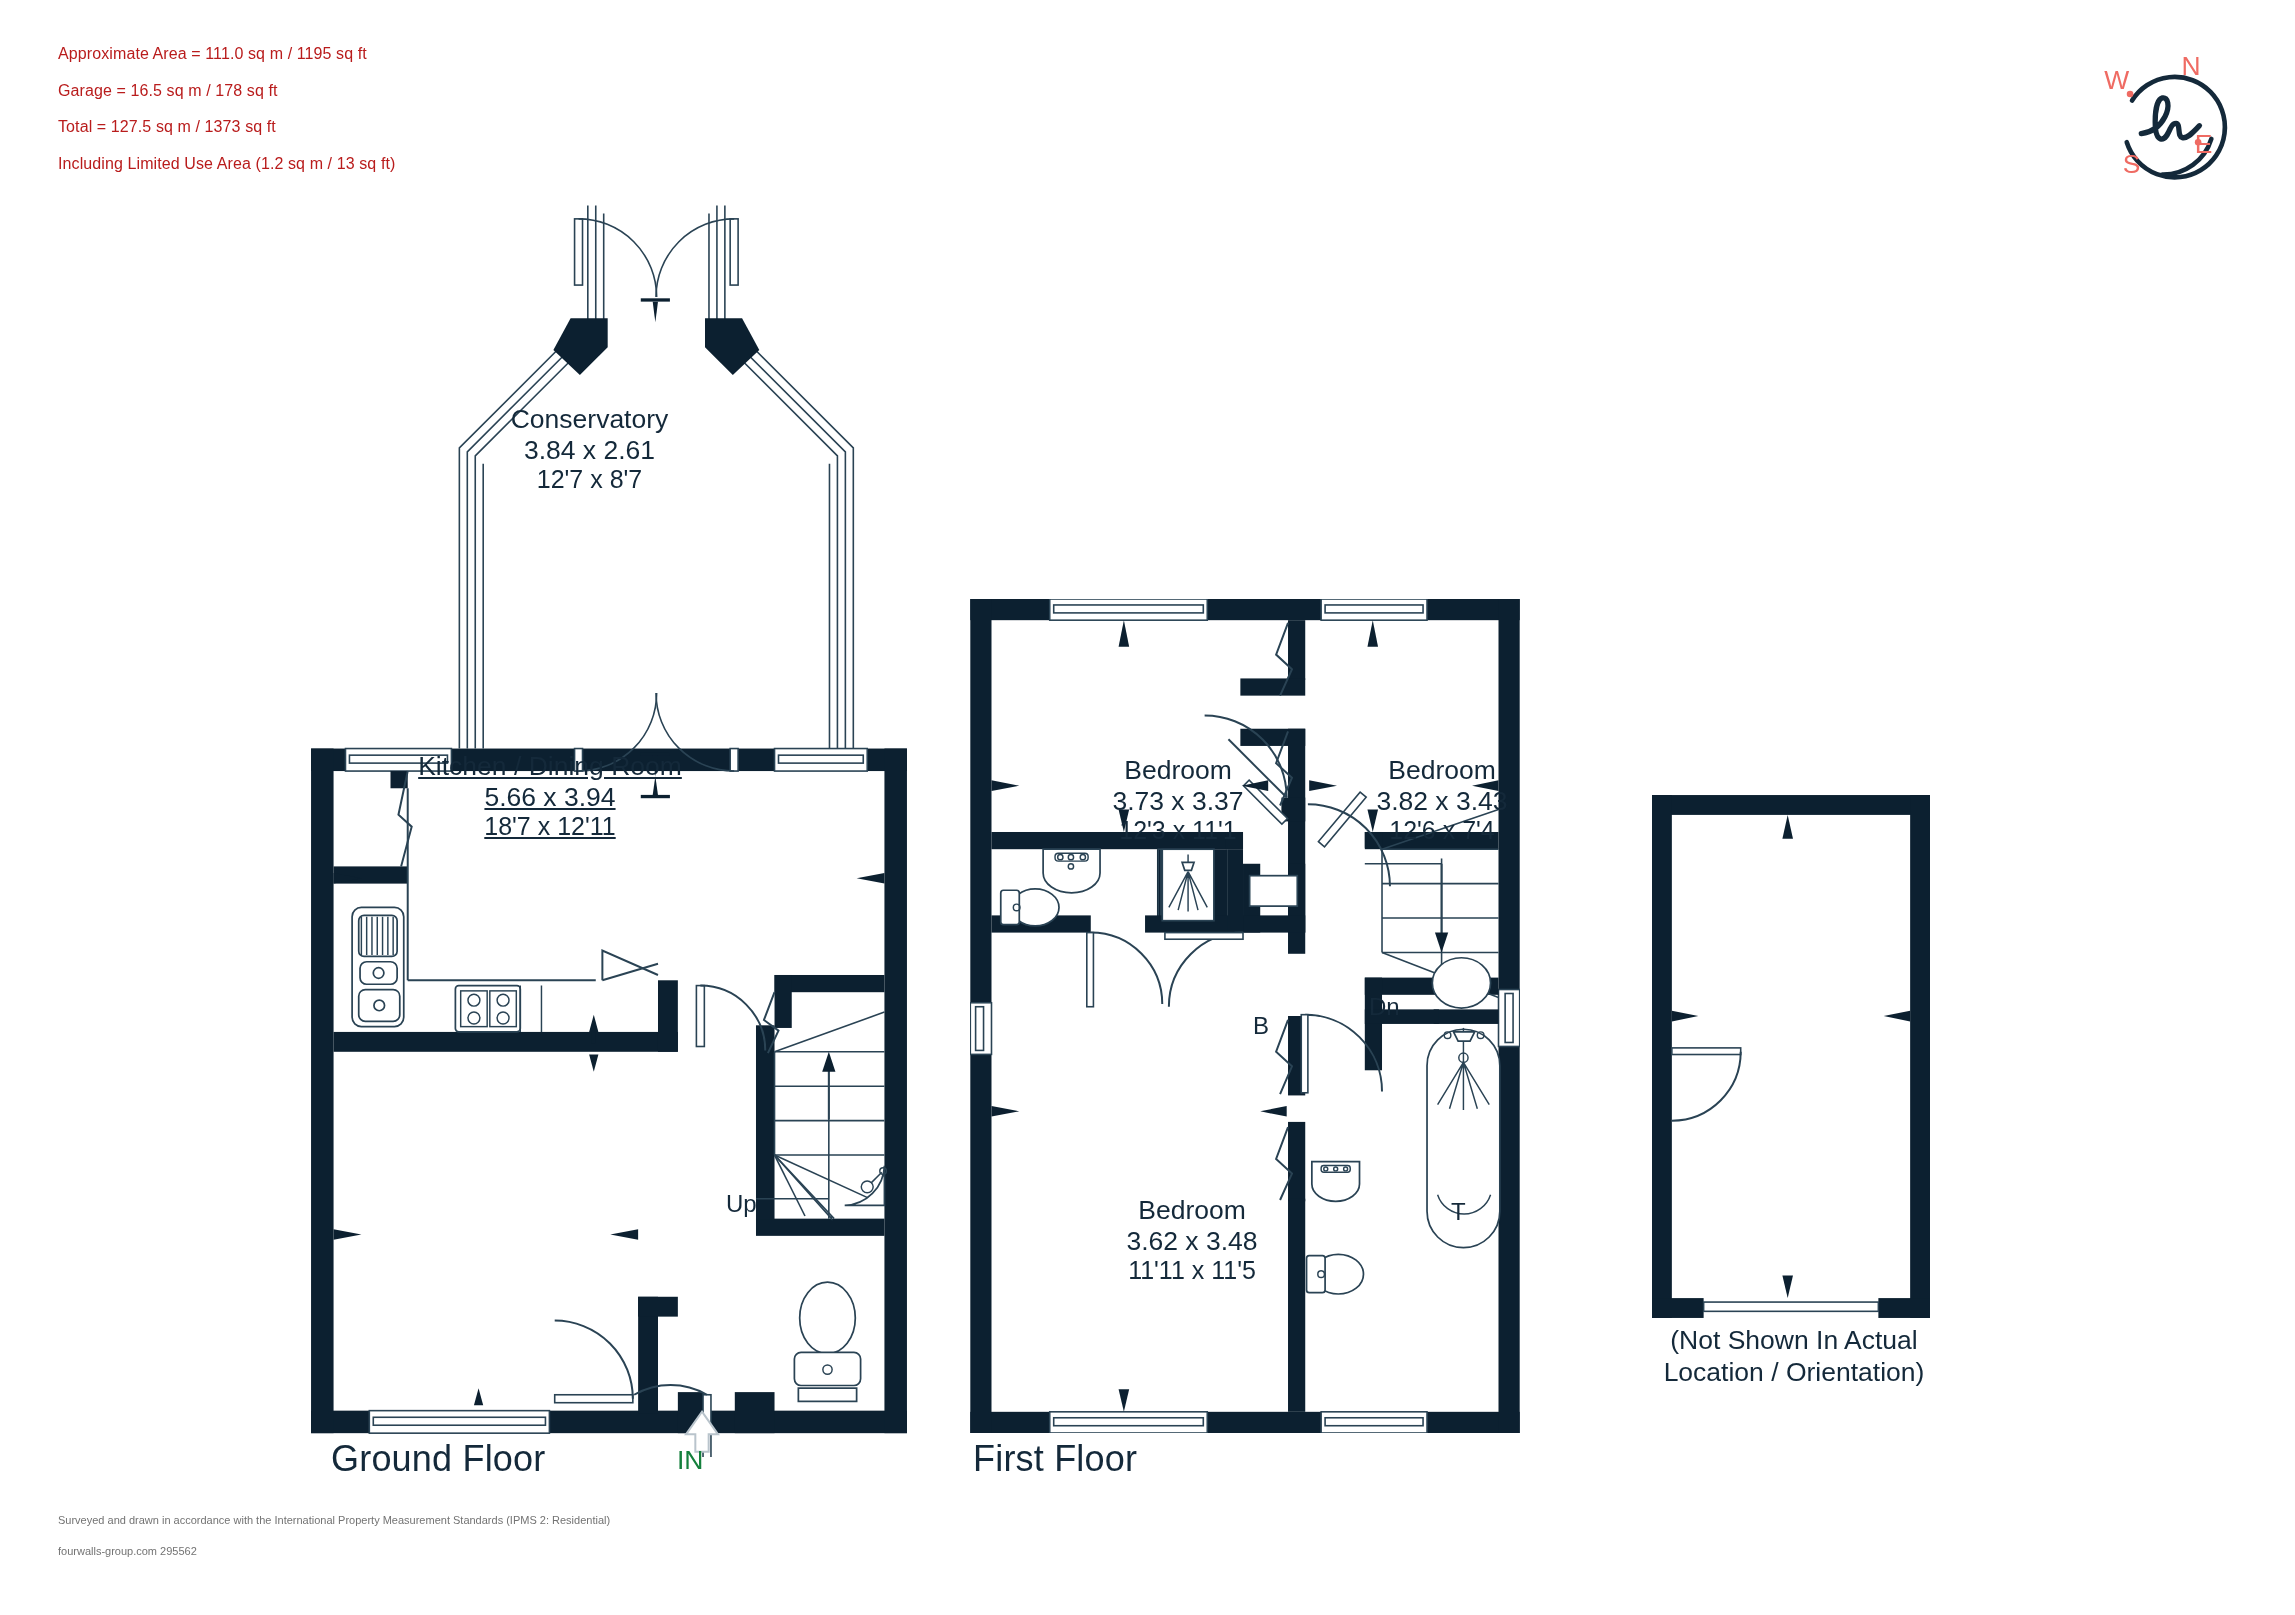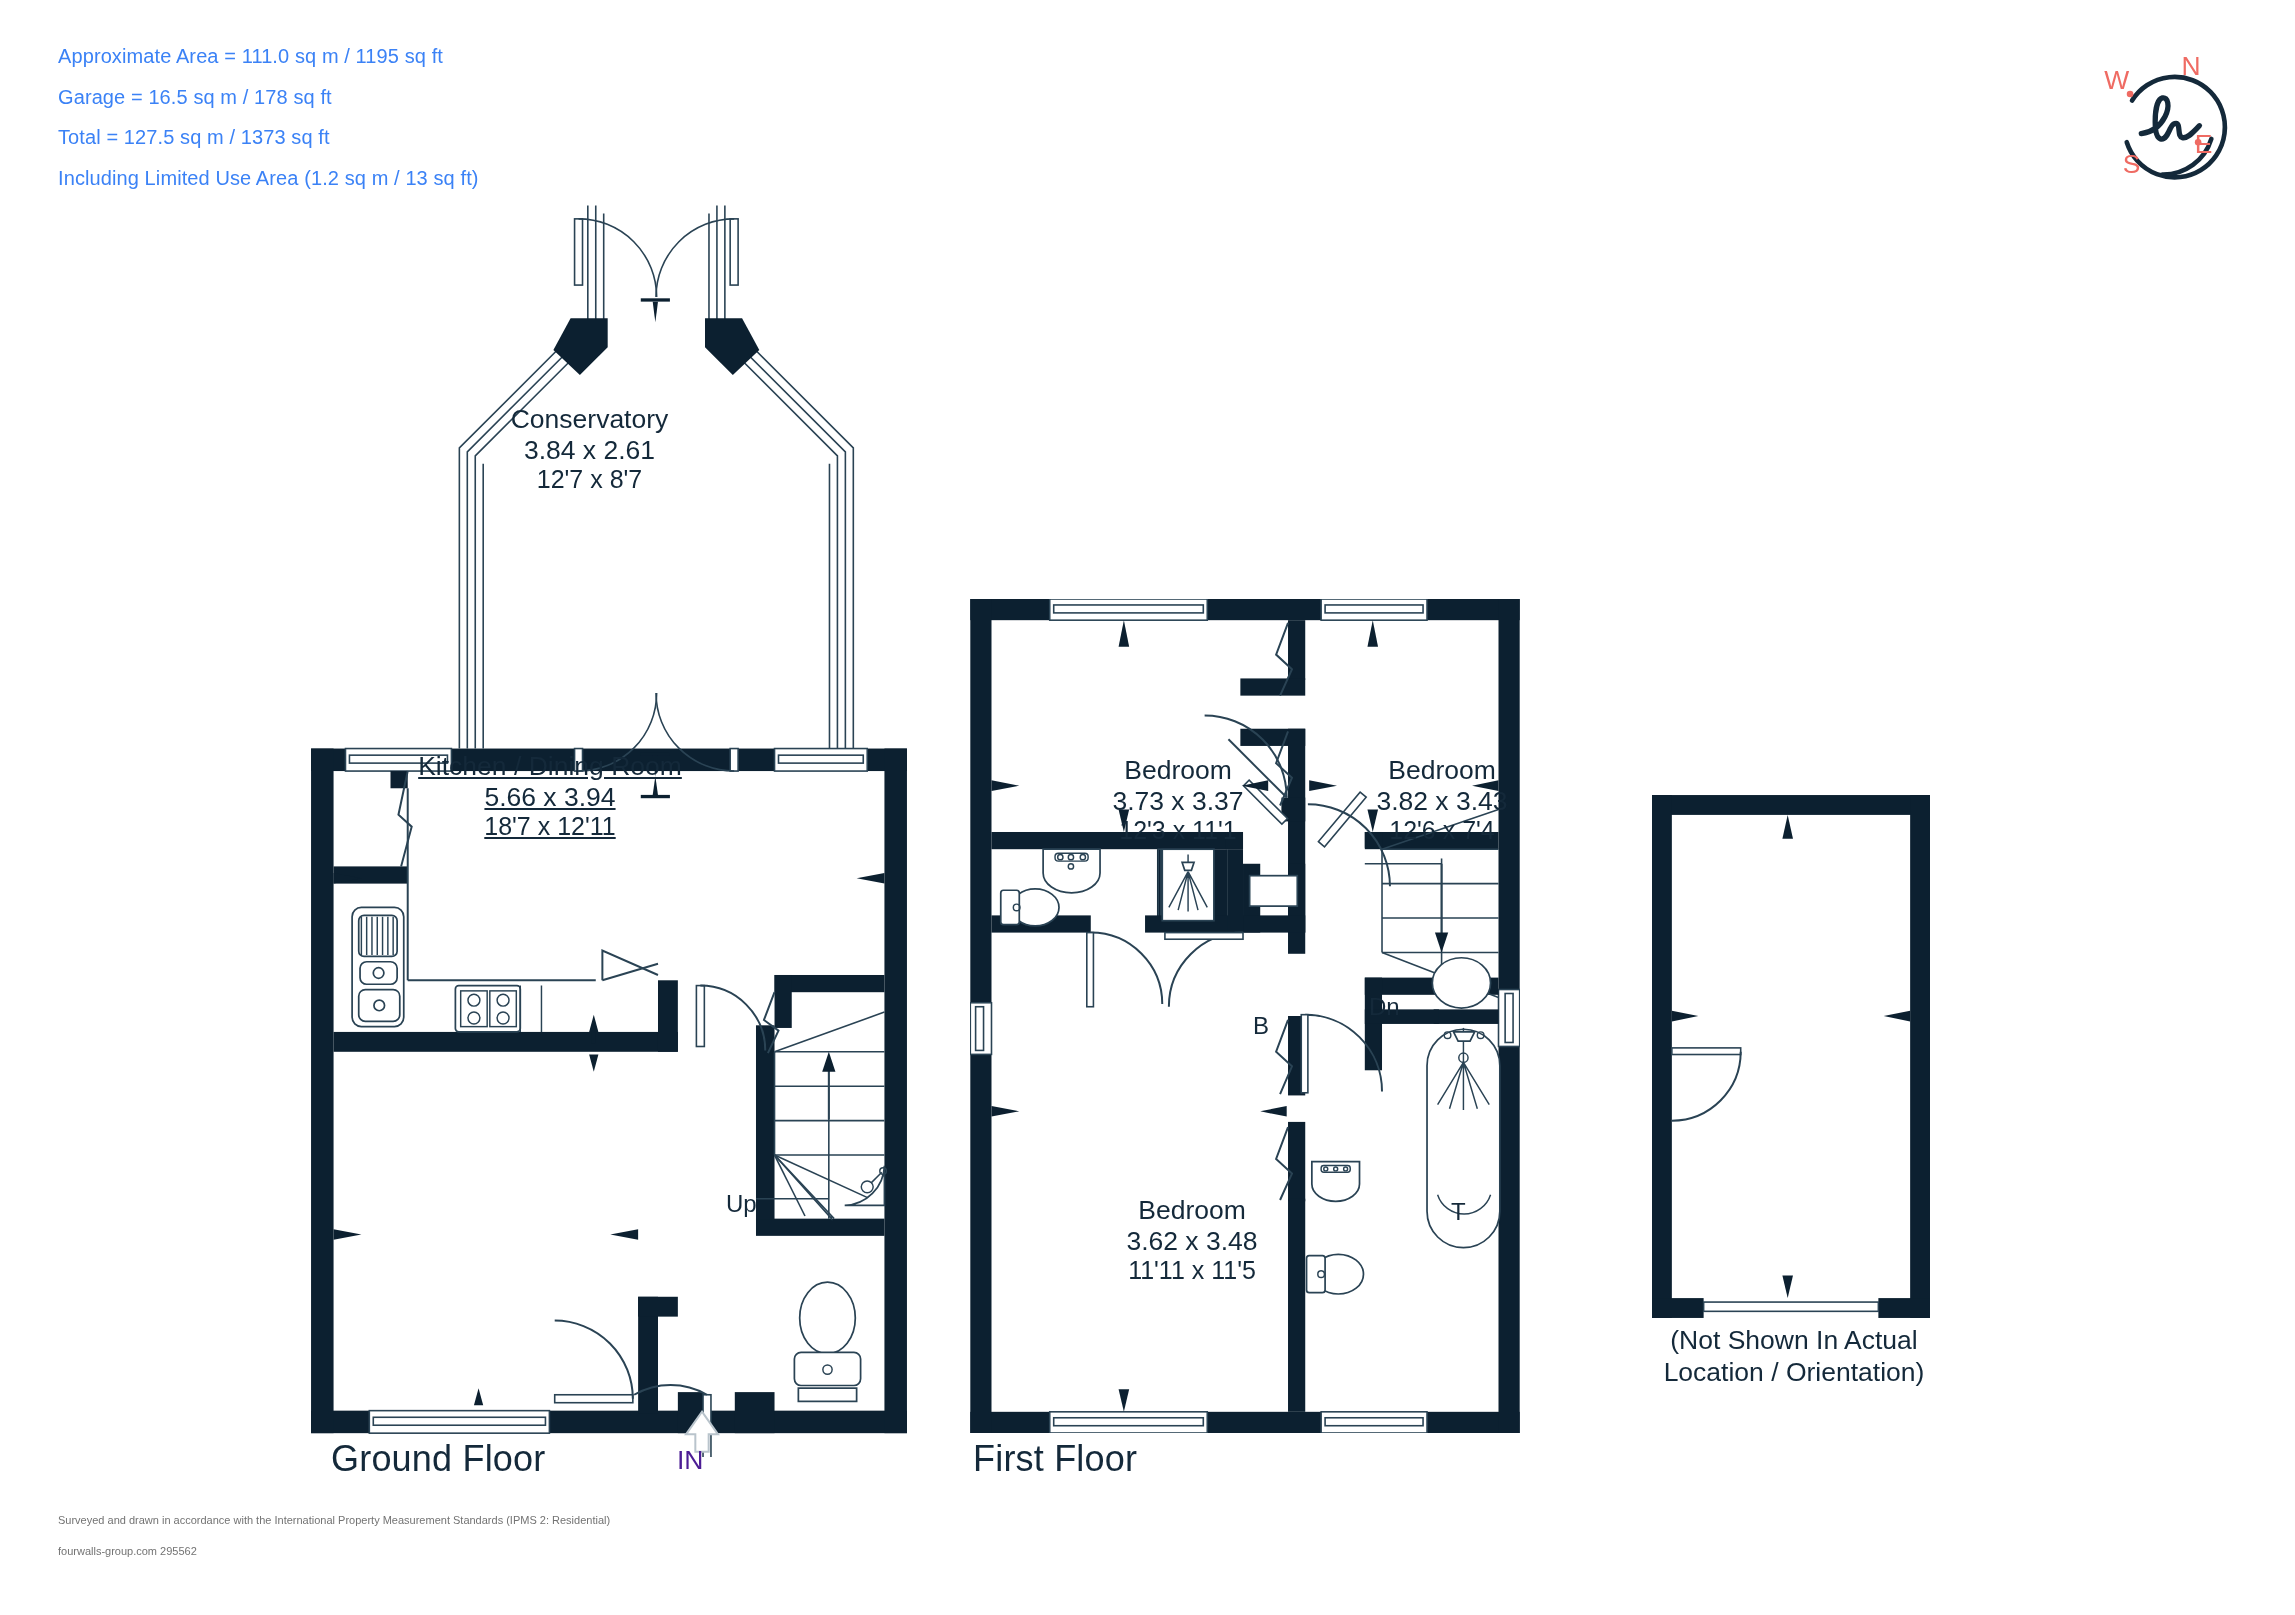--- a/index.html
+++ b/index.html
@@ -7,34 +7,34 @@
   body{
     width:2295px;height:1616px;position:relative;overflow:hidden;
     font-family:"Liberation Sans", sans-serif;
     color:#14293a;
   }
   .stage{position:absolute;left:0;top:0;width:2295px;height:1616px;}
 
   
   .hdr{position:absolute;left:58px;top:46px;width:795px;}
   .hdr div{
-    font-size:20px;line-height:1.0;color:#3b82f6;margin-bottom:20.5px;
+    font-size:16px;line-height:1.0;color:#b91c1c;margin-bottom:20.5px;
     letter-spacing:0.1px;white-space:nowrap;
   }
 
   
   .ftr{position:absolute;left:58px;top:1515px;width:1324px;}
   .ftr div{font-size:11px;line-height:1.0;color:#737373;margin-bottom:20px;white-space:nowrap;}
 
   
   .compass{position:absolute;left:2099px;top:53px;width:152px;height:152px;}
 
   
   .floorlabel{position:absolute;font-size:36px;color:#14293a;white-space:nowrap;letter-spacing:0.2px;}
-  .inlabel{position:absolute;font-size:26.5px;color:#4c1d95;white-space:nowrap;}
+  .inlabel{position:absolute;font-size:26.5px;color:#15803d;white-space:nowrap;}
   .notshown{position:absolute;font-size:26.5px;color:#14293a;line-height:1.22;text-align:center;width:424px;}
 
   
   .roomtxt{position:absolute;text-align:center;color:#14293a;line-height:1.16;white-space:nowrap;}
   .roomtxt .nm{font-size:26.5px;display:block;}
   .roomtxt .d1{font-size:26.5px;display:block;}
   .roomtxt .d2{font-size:25px;display:block;}
   .smalltag{position:absolute;font-size:24px;color:#14293a;}
 
   svg{display:block;}

